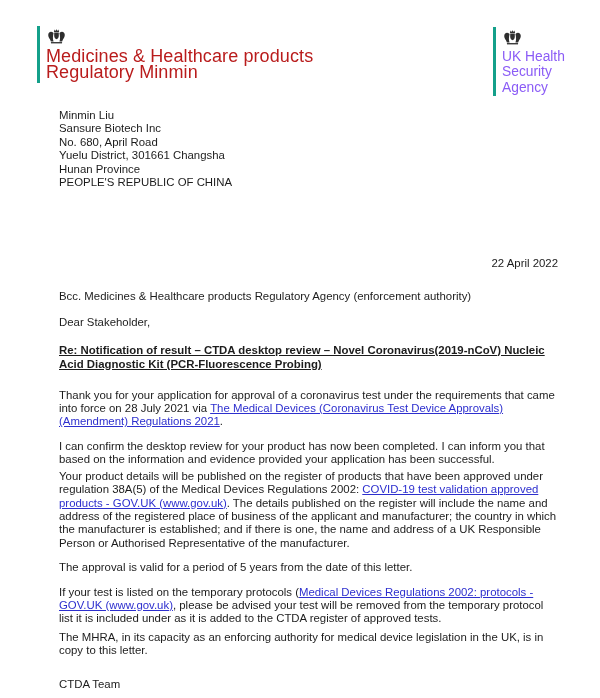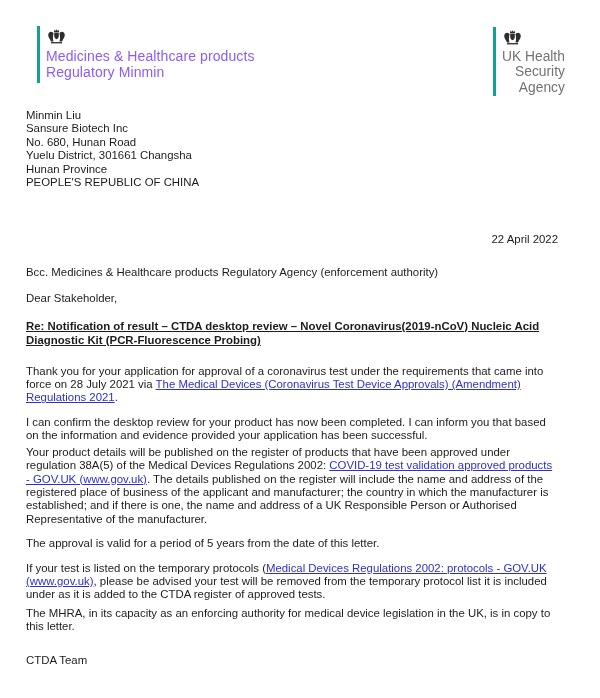--- a/index.html
+++ b/index.html
@@ -12,30 +12,30 @@
   }
   .page { position: relative; width: 600px; height: 698px; overflow: hidden; background: #fff; }
 
   
   .logo { position: absolute; display: flex; align-items: stretch; }
   .logo .bar { width: 3px; background: #14a08a; flex: 0 0 3px; }
   .logo .logo-body { padding-left: 6px; display: flex; flex-direction: column; }
   .crest { display: block; height: 19px; margin: 1px 0 2px 0; }
   .logo-mhra { left: 37px; top: 26px; }
   .logo-mhra .bar { height: 57px; }
-  .logo-mhra .logo-text { font-size: 14px; line-height: 16.2px; color: #8b5cf6; letter-spacing: 0.1px; }
+  .logo-mhra .logo-text { font-size: 18px; line-height: 16.2px; color: #b91c1c; letter-spacing: 0.1px; }
   .logo-ukhsa { left: 493px; top: 27px; }
   .logo-ukhsa .bar { height: 69px; }
-  .logo-ukhsa .logo-text { font-size: 13.8px; line-height: 15.4px; color: #737373; text-align: right; }
+  .logo-ukhsa .logo-text { font-size: 13.8px; line-height: 15.4px; color: #8b5cf6; }
 
   
-  main { padding: 0 42px 0 26px; font-size: 11.4px; line-height: 13.4px; }
+  main { padding: 0 42px 0 59px; font-size: 11.4px; line-height: 13.4px; }
   main p { margin: 0; }
   .recipient { margin-top: 109px; }
-  .date-line { margin-top: 44px; text-align: right; }
+  .date-line { margin-top: 68px; text-align: right; }
   .bcc { margin-top: 19px; }
   .salutation { margin-top: 13px; }
   .subject {
     margin-top: 13px; margin-bottom: 18px;
     font-weight: bold; text-decoration: underline;
     line-height: 14px;
   }
   .letter-body p { margin: 0 0 11px 0; }
   .letter-body p[data-name="para-desktop-review-complete"] { margin-bottom: 3px; }
   .letter-body p[data-name="para-temporary-protocols"] { margin-bottom: 5px; }
@@ -88,21 +88,21 @@
         <div data-name="ukhsa-logo-text-line2">Security</div>
         <div data-name="ukhsa-logo-text-line3">Agency</div>
       </div>
     </div>
   </div>
 
   <main data-name="letter-content">
     <div class="recipient" id="recipient" data-name="recipient-address">
         <div data-name="recipient-address-line">Minmin Liu</div>
         <div data-name="recipient-address-line">Sansure Biotech Inc</div>
-        <div data-name="recipient-address-line">No. 680, Hunan Road</div>
+        <div data-name="recipient-address-line">No. 680, April Road</div>
         <div data-name="recipient-address-line">Yuelu District, 301661 Changsha</div>
         <div data-name="recipient-address-line">Hunan Province</div>
         <div data-name="recipient-address-line">PEOPLE'S REPUBLIC OF CHINA</div>
       </div>
     <div class="date-line" data-name="letter-date">22 April 2022</div>
     <p class="bcc" data-name="bcc-line">Bcc. Medicines &amp; Healthcare products Regulatory Agency (enforcement authority)</p>
     <p class="salutation" data-name="salutation">Dear Stakeholder,</p>
     <p class="subject" data-name="subject-line">Re: Notification of result – CTDA desktop review – Novel Coronavirus(2019-nCoV) Nucleic Acid Diagnostic Kit (PCR-Fluorescence Probing)</p>
     <div class="letter-body" id="body-paragraphs" data-name="letter-body">
         <p data-name="para-application-thanks"><span data-name="paragraph-text">Thank you for your application for approval of a coronavirus test under the requirements that came into force on 28 July 2021 via </span><a class="link" data-name="hyperlink-application-thanks">The Medical Devices (Coronavirus Test Device Approvals) (Amendment) Regulations 2021</a><span data-name="paragraph-text">.</span></p>

